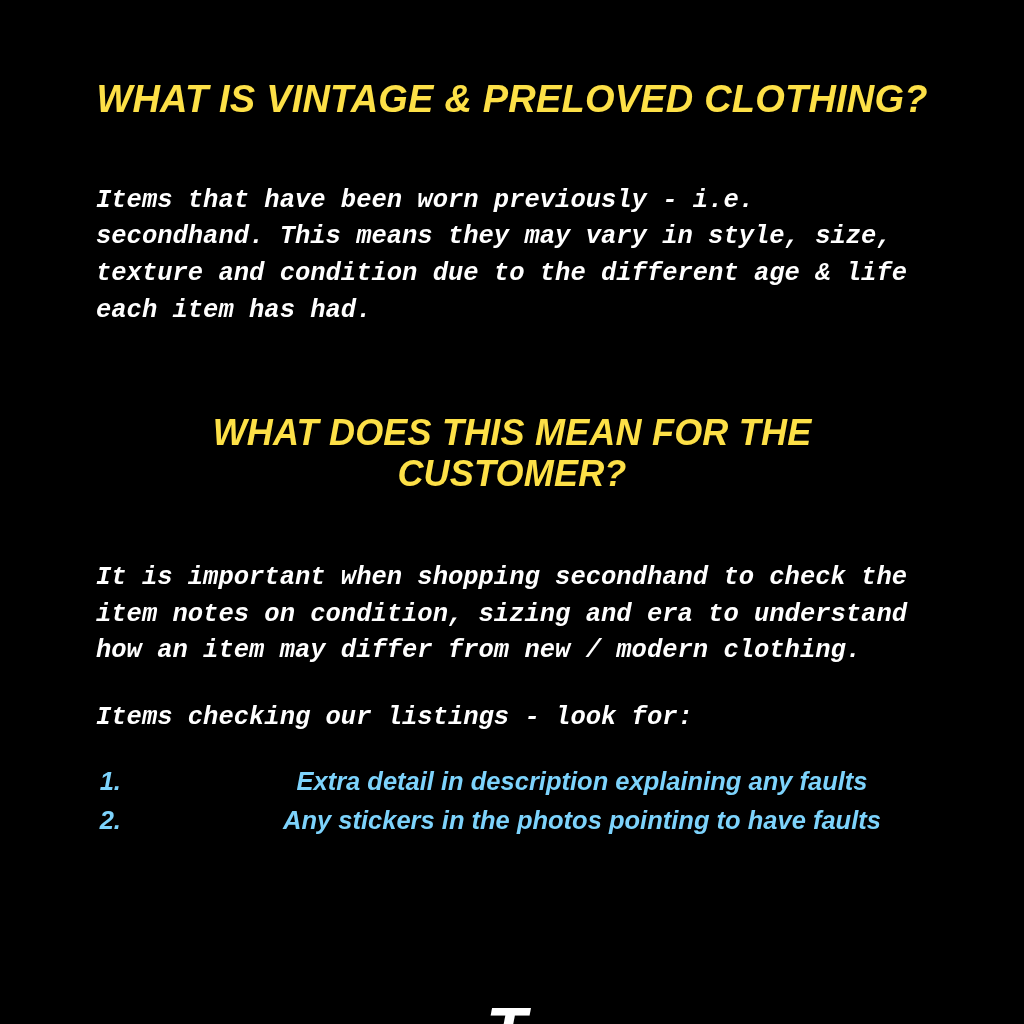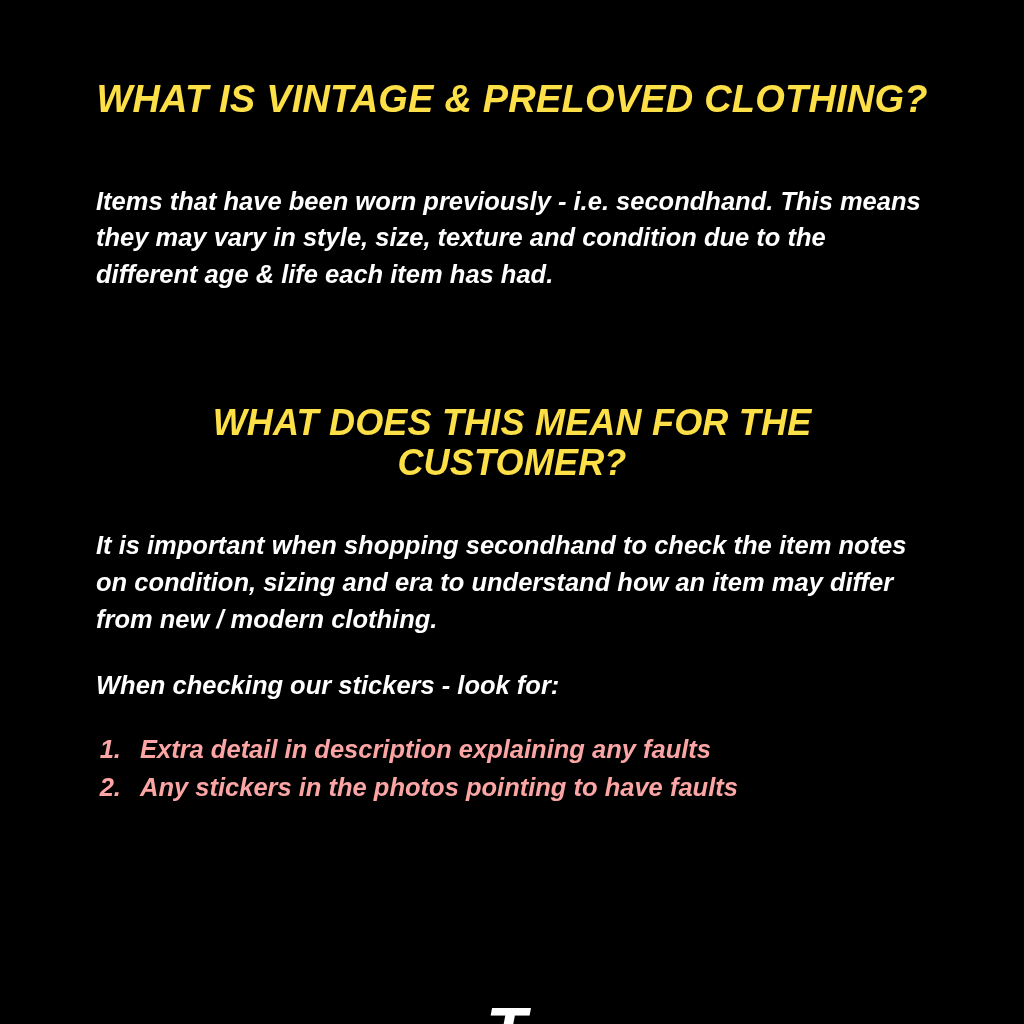--- a/index.html
+++ b/index.html
@@ -30,47 +30,49 @@
     color: #fde047;
   }
   .heading-1 {
     font-size: 38px;
     padding: 0 40px;
     margin-top: 78px;
   }
   .heading-2 {
     font-size: 36px;
     padding: 0 130px;
-    margin-top: 110px;
+    margin-top: 84px;
   }
   .body-text {
     font-weight: bold;
     font-style: italic;
     font-size: 25.5px;
     line-height: 1.44;
     color: #ffffff;
     padding: 0 96px 0 96px;
     text-align: left;
+    font-family: Liberation Mono, monospace;
   }
   .para-1 { margin-top: 62px; }
-  .para-2 { margin-top: 44px; }
+  .para-2 { margin-top: 66px; }
   .para-3 { margin-top: 30px; }
   ol.faults {
     margin: 22px 0 0 0;
     padding: 0 0 0 128px;
     list-style-position: outside;
     list-style-type: decimal;
   }
   ol.faults li {
     font-weight: bold;
     font-style: italic;
     font-size: 25.5px;
     line-height: 1.5;
-    color: #fca5a5;
+    color: #7dd3fc;
     padding-left: 12px;
+    text-align: center;
   }
   .logo-wrap {
     position: absolute;
     left: 0;
     right: 0;
     bottom: 38px;
     display: flex;
     justify-content: center;
     align-items: flex-end;
   }
@@ -90,21 +92,21 @@
 <div class="page">
 
   <h1 class="heading heading-1">WHAT IS VINTAGE &amp; PRELOVED CLOTHING?</h1>
 
   <p class="body-text para-1">Items that have been worn previously - i.e. secondhand. This means they may vary in style, size, texture and condition due to the different age &amp; life each item has had.</p>
 
   <h2 class="heading heading-2">WHAT DOES THIS MEAN FOR THE CUSTOMER?</h2>
 
   <p class="body-text para-2">It is important when shopping secondhand to check the item notes on condition, sizing and era to understand how an item may differ from new / modern clothing.</p>
 
-  <p class="body-text para-3">When checking our stickers - look for:</p>
+  <p class="body-text para-3">Items checking our listings - look for:</p>
 
   <ol class="faults">
     <li>Extra detail in description explaining any faults</li>
     <li>Any stickers in the photos pointing to have faults</li>
   </ol>
 
   <div class="logo-wrap">
     <span class="logo">T.</span>
   </div>
 

